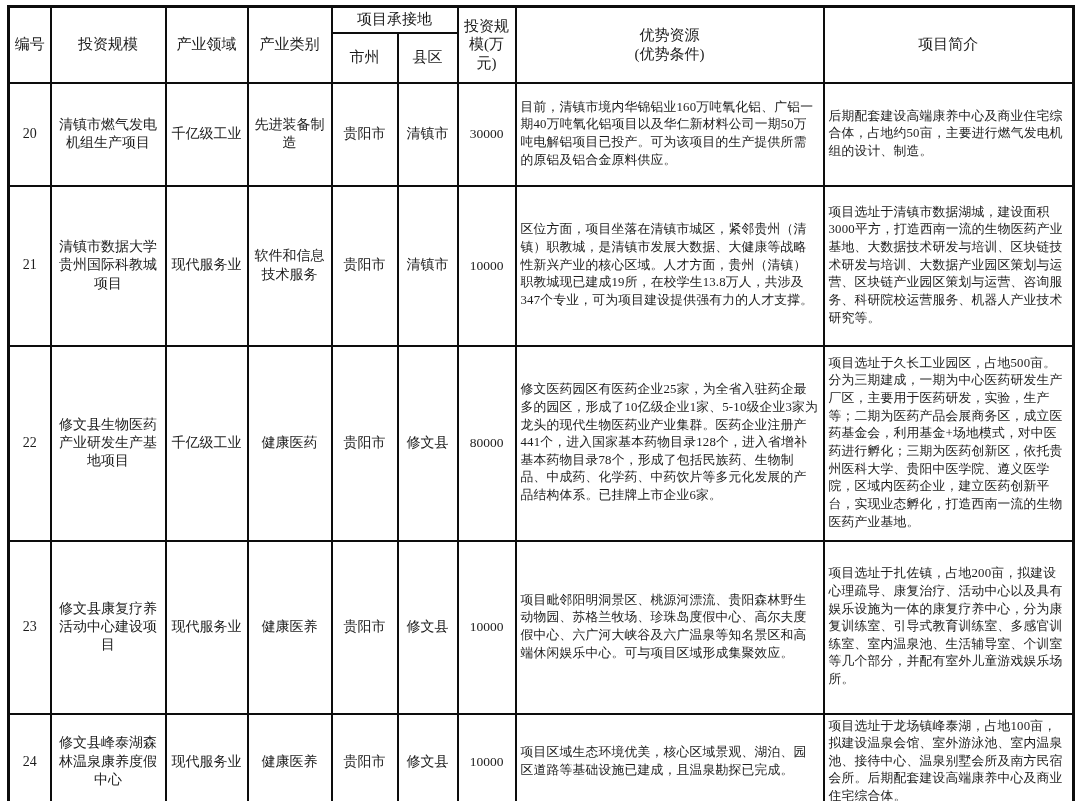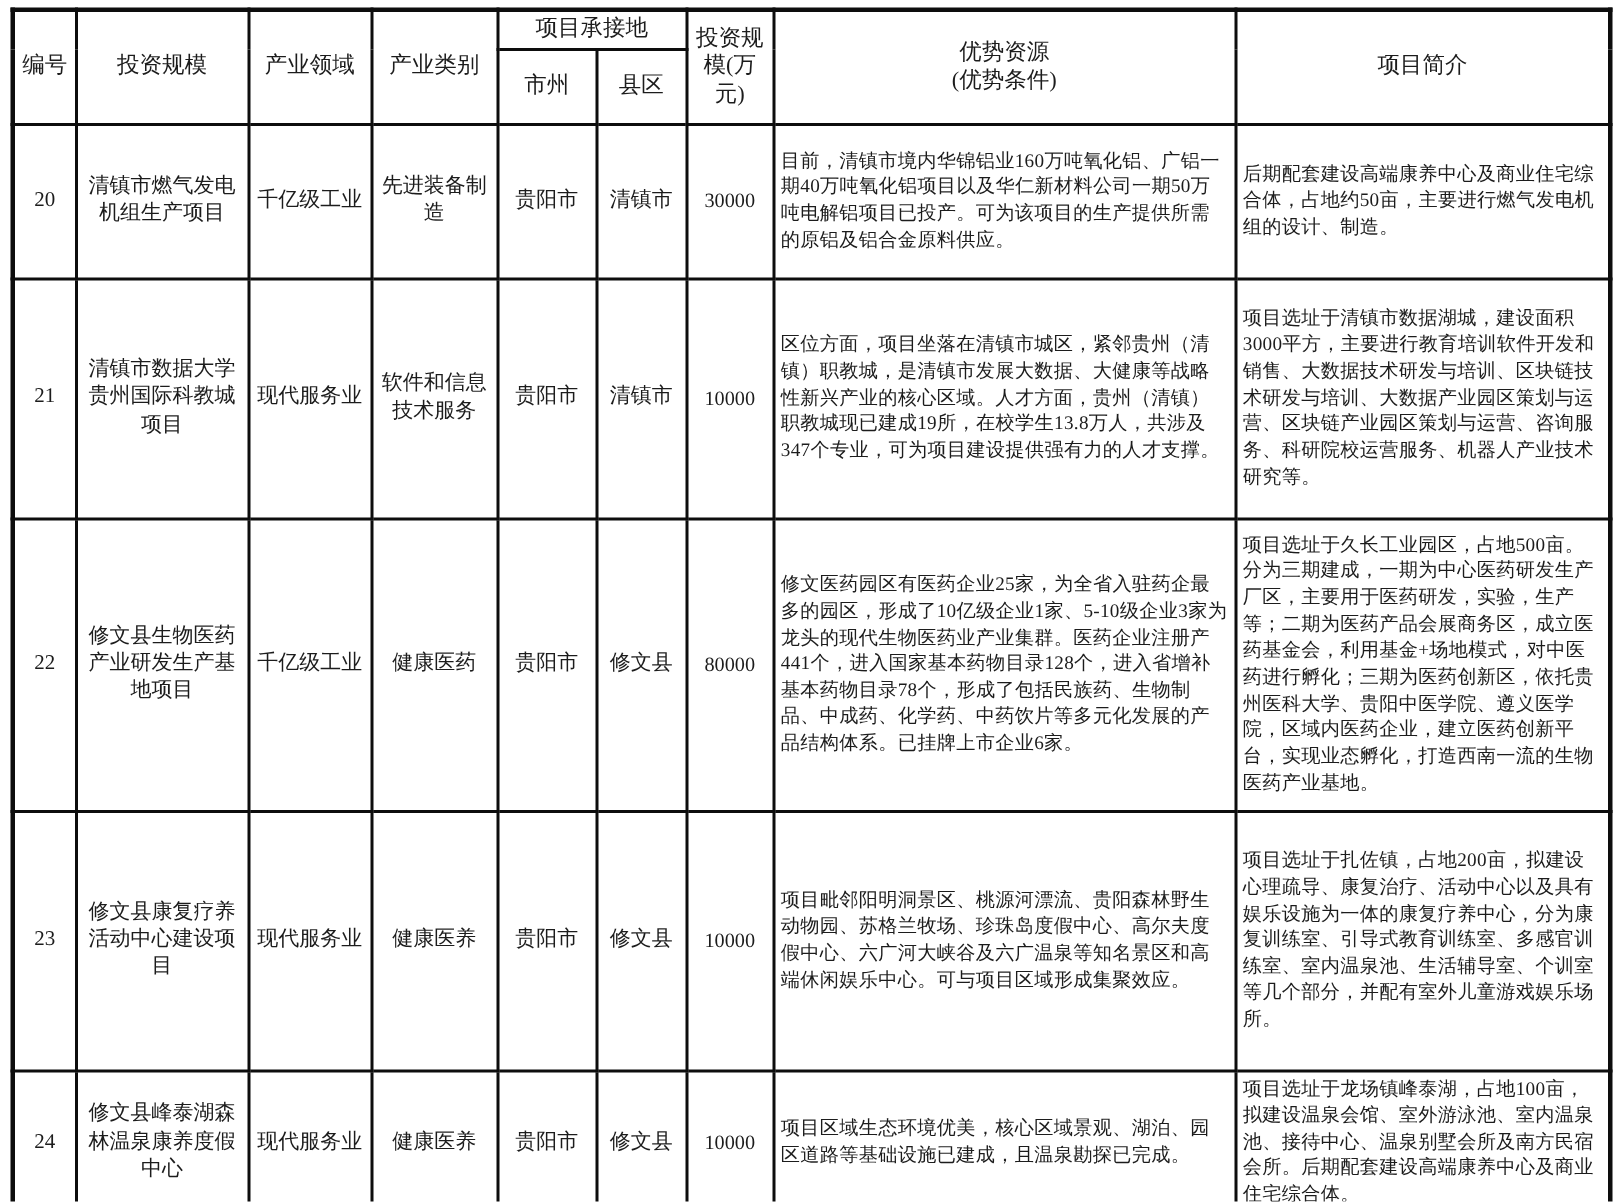--- a/index.html
+++ b/index.html
@@ -117,21 +117,21 @@
   </tr>
         <tr>
     <td class="c-center">21</td>
     <td class="c-center">清镇市数据大学贵州国际科教城项目</td>
     <td class="c-center">现代服务业</td>
     <td class="c-center">软件和信息技术服务</td>
     <td class="c-center">贵阳市</td>
     <td class="c-center">清镇市</td>
     <td class="c-num">10000</td>
     <td class="c-text">区位方面，项目坐落在清镇市城区，紧邻贵州（清镇）职教城，是清镇市发展大数据、大健康等战略性新兴产业的核心区域。人才方面，贵州（清镇）职教城现已建成19所，在校学生13.8万人，共涉及347个专业，可为项目建设提供强有力的人才支撑。</td>
-    <td class="c-text">项目选址于清镇市数据湖城，建设面积3000平方，主要进行教育培训软件开发和销售、大数据技术研发与培训、区块链技术研发与培训、大数据产业园区策划与运营、区块链产业园区策划与运营、咨询服务、科研院校运营服务、机器人产业技术研究等。</td>
+    <td class="c-text">项目选址于清镇市数据湖城，建设面积3000平方，打造西南一流的生物医药产业基地、大数据技术研发与培训、区块链技术研发与培训、大数据产业园区策划与运营、区块链产业园区策划与运营、咨询服务、科研院校运营服务、机器人产业技术研究等。</td>
   </tr>
         <tr>
     <td class="c-center">22</td>
     <td class="c-center">修文县生物医药产业研发生产基地项目</td>
     <td class="c-center">千亿级工业</td>
     <td class="c-center">健康医药</td>
     <td class="c-center">贵阳市</td>
     <td class="c-center">修文县</td>
     <td class="c-num">80000</td>
     <td class="c-text">修文医药园区有医药企业25家，为全省入驻药企最多的园区，形成了10亿级企业1家、5-10级企业3家为龙头的现代生物医药业产业集群。医药企业注册产441个，进入国家基本药物目录128个，进入省增补基本药物目录78个，形成了包括民族药、生物制品、中成药、化学药、中药饮片等多元化发展的产品结构体系。已挂牌上市企业6家。</td>

